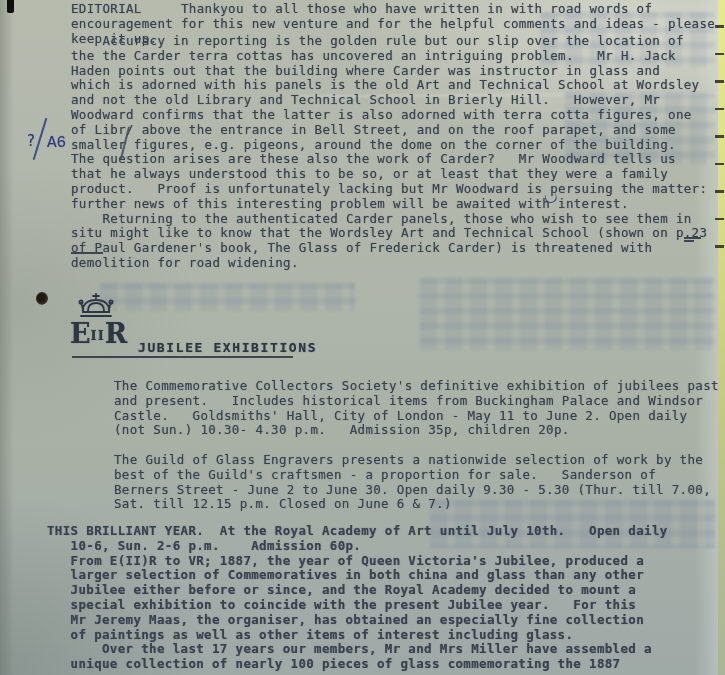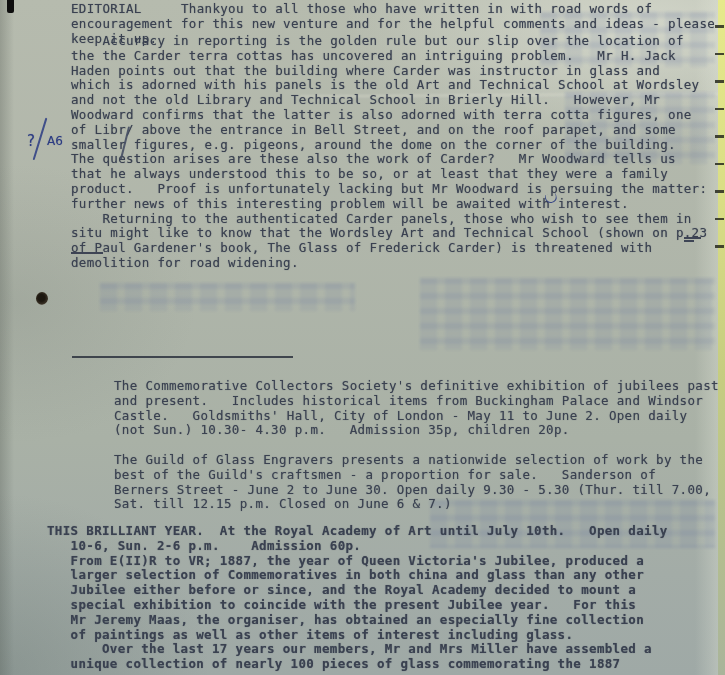--- a/index.html
+++ b/index.html
@@ -97,26 +97,44 @@
 situ might like to know that the Wordsley Art and Technical School (shown on p.23
 of Paul Gardener's book, The Glass of Frederick Carder) is threatened with
 demolition for road widening.</pre>
 
   <div class="underline-mark" style="left:684px; top:237px; width:17px;"></div>
   <div class="underline-mark" style="left:71px; top:252px; width:32px;"></div>
   <div class="underline-mark" style="left:684px; top:240px; width:10px;"></div>
 
   <span class="hand" style="left:27px; top:132px; font-size:15px;">?</span>
   <div class="hand-line" style="left:39px; top:117px; width:2.2px; height:44px; transform:rotate(17deg);"></div>
-  <span class="hand" style="left:47px; top:134px; font-size:12px;">A6</span>
+  <span class="hand" style="left:47px; top:134px; font-size:16px;font-family:Liberation Mono, monospace;">A6</span>
 
   <div class="pen-line" style="left:124px; top:126px; width:2px; height:34px; transform:rotate(14deg);"></div>
   <div class="u-mark"></div>
 
+  <div class="cypher">
+    <svg width="44" height="28" viewBox="0 0 44 28" style="position:absolute; left:4px; top:0;">
+      <g fill="none" stroke="#2f3643" stroke-width="1.8" stroke-linecap="round">
+        <path d="M22 2 v4 M19 4 h6"></path>
+        <path d="M7 24 h30"></path>
+        <path d="M9 20 h26"></path>
+        <path d="M9 20 C8 12, 14 8, 22 8 C30 8, 36 12, 35 20"></path>
+        <path d="M14 19 C14 13, 18 11, 22 11 C26 11, 30 13, 30 19"></path>
+        <circle cx="7" cy="10" r="1.6"></circle>
+        <circle cx="37" cy="10" r="1.6"></circle>
+        <path d="M7 11 C9 15, 9 17, 9 20 M37 11 C35 15, 35 17, 35 20"></path>
+      </g>
+    </svg>
+    <div class="letters">
+      <span class="big">E</span><span class="small">II</span><span class="big">R</span>
+    </div>
+  </div>
 
+  <span class="heading" style="left:138px; top:340px;">JUBILEE  EXHIBITIONS</span>
   <div class="rule" style="left:72px; top:356px; width:221px; height:2px;"></div>
 
   <pre class="typed" style="left:99px; top:379px;margin-left:15px;">The Commemorative Collectors Society's definitive exhibition of jubilees past
 and present.   Includes historical items from Buckingham Palace and Windsor
 Castle.   Goldsmiths' Hall, City of London - May 11 to June 2. Open daily
 (not Sun.) 10.30- 4.30 p.m.   Admission 35p, children 20p.
 
 The Guild of Glass Engravers presents a nationwide selection of work by the
 best of the Guild's craftsmen - a proportion for sale.   Sanderson of
 Berners Street - June 2 to June 30. Open daily 9.30 - 5.30 (Thur. till 7.00,

